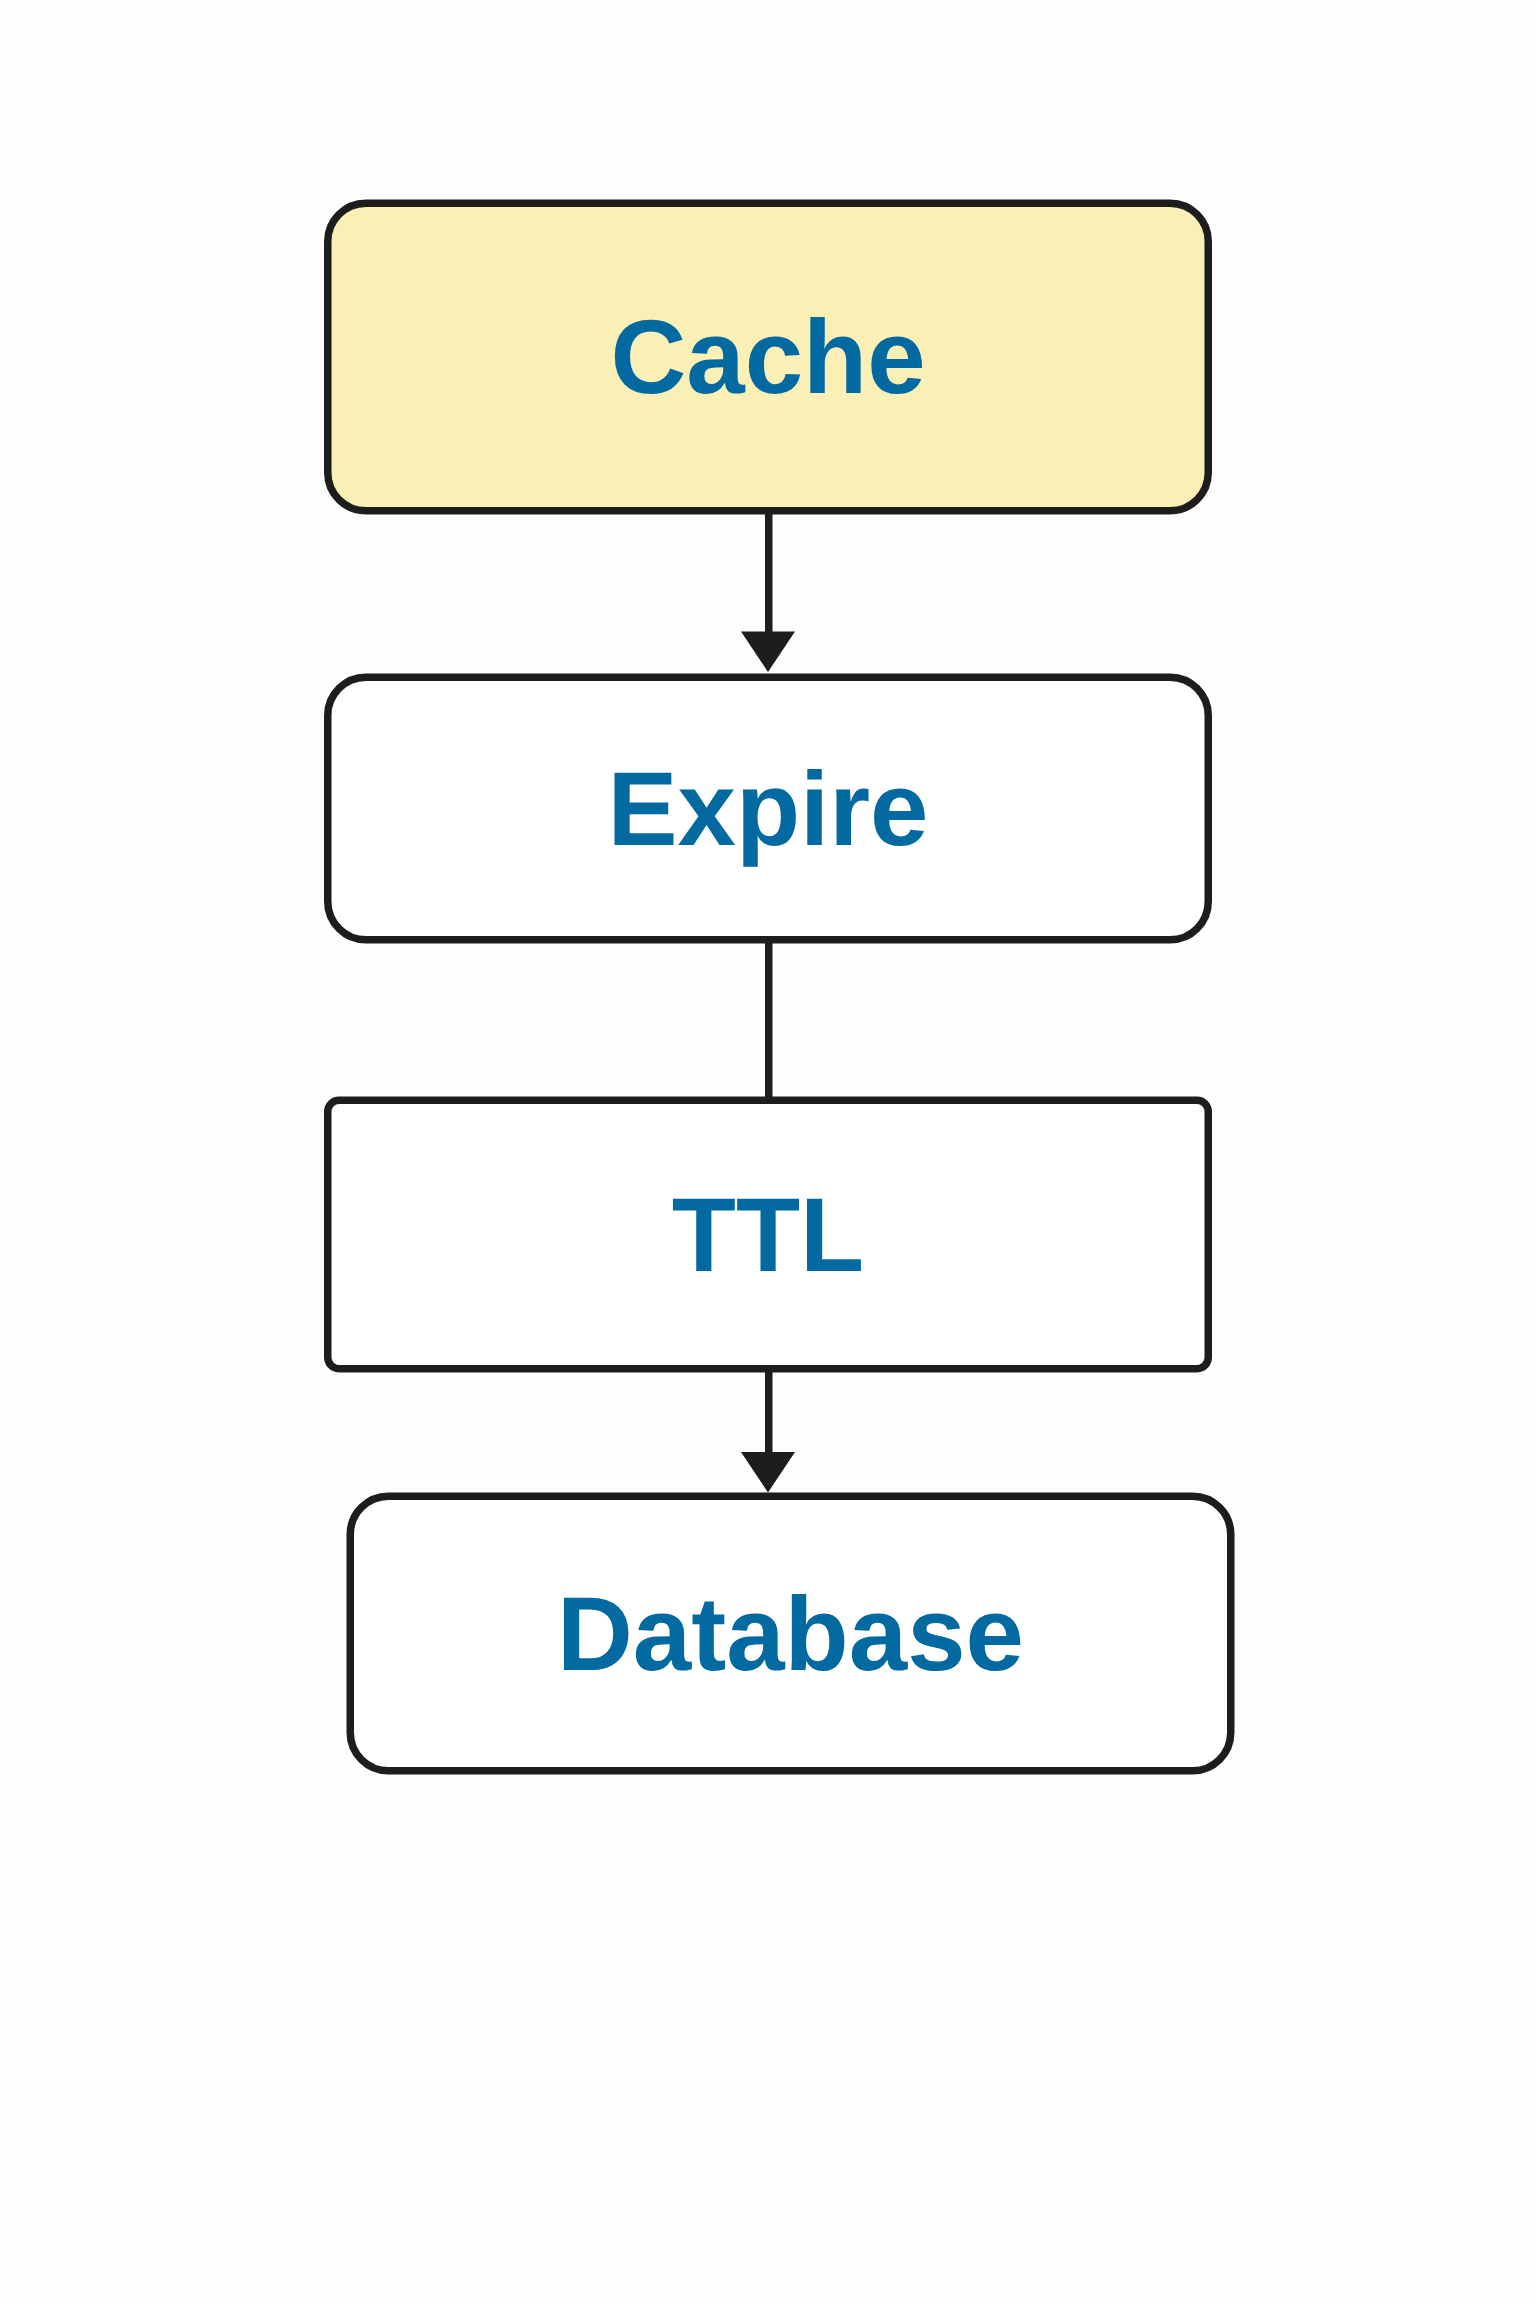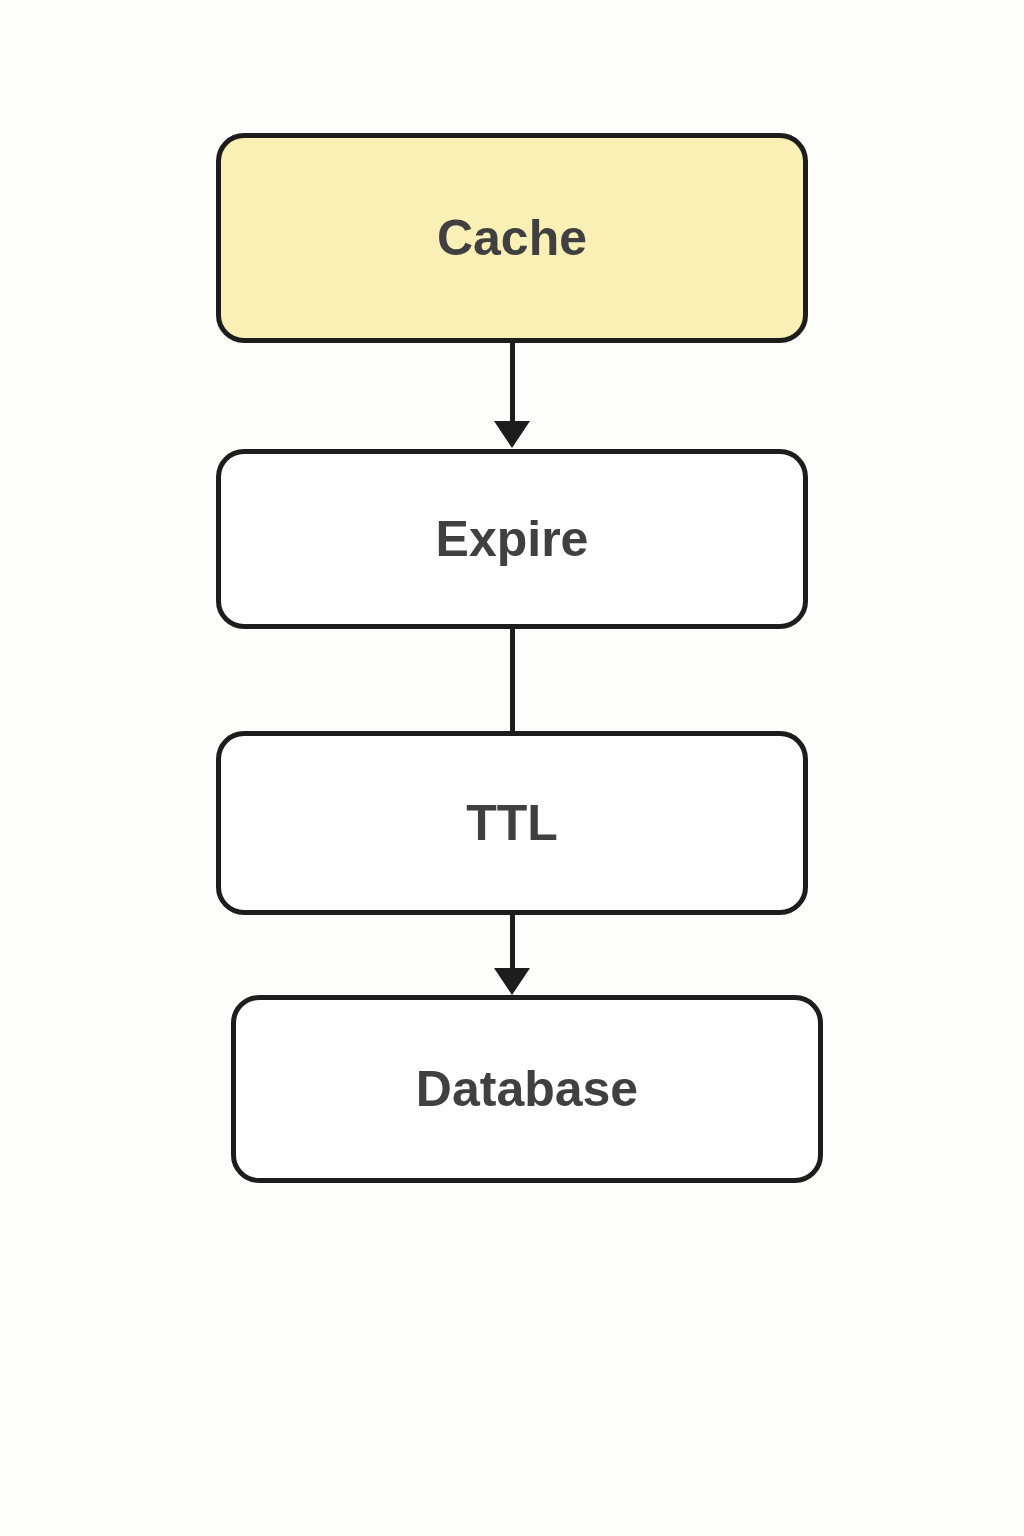--- a/index.html
+++ b/index.html
@@ -21,29 +21,29 @@
     width: 592px;
     box-sizing: border-box;
     background: #ffffff;
     border: 5px solid #1d1d1d;
     border-radius: 28px;
     display: flex;
     align-items: center;
     justify-content: center;
   }
   .node-label {
-    font-size: 50px;
+    font-size: 70px;
     font-weight: 700;
-    color: #404040;
+    color: #0369a1;
     letter-spacing: 0px;
     line-height: 1;
   }
   .node-cache    { top: 133px;  height: 210px; background: #faf0b6; }
   .node-expire   { top: 449px;  height: 180px; text-align: right; }
-  .node-ttl      { top: 731px;  height: 184px; }
+  .node-ttl      { top: 731px;  height: 184px; border-radius: 10px; }
   .node-database { top: 995px;  height: 188px; margin-left: 15px; }
 
   .edge-line {
     position: absolute;
     left: 510px;
     width: 5px;
     background: #1d1d1d;
   }
   .edge1-line { top: 340px; height: 84px;  }
   .edge2-line { top: 626px; height: 108px; }

